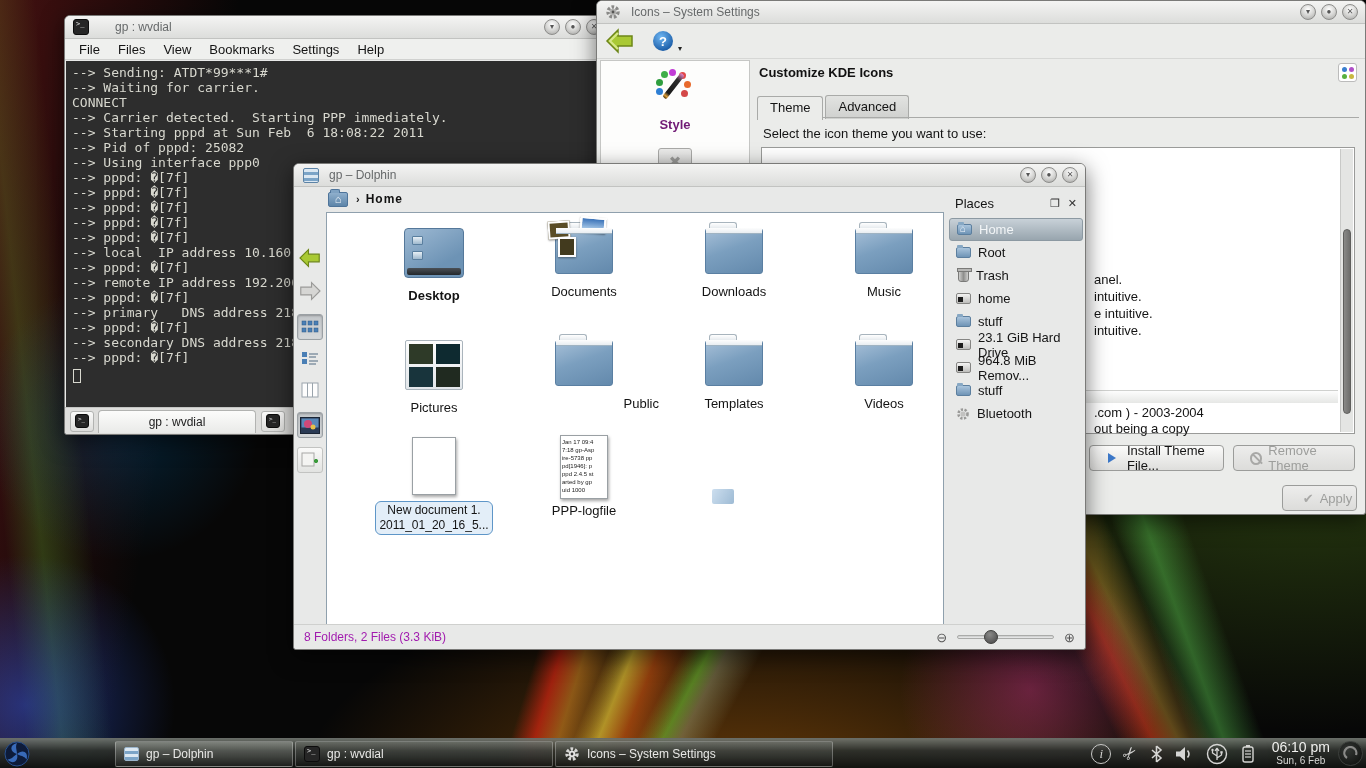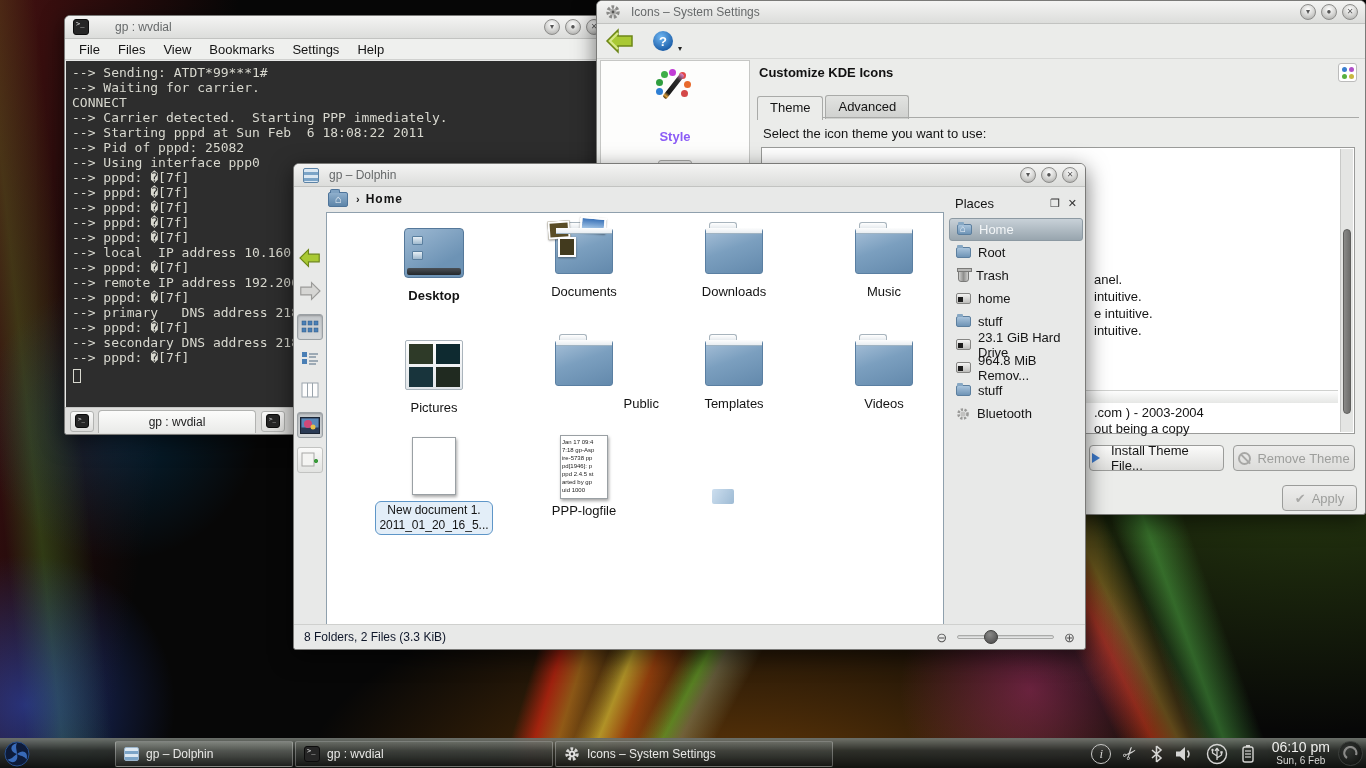--- a/index.html
+++ b/index.html
@@ -59,21 +59,21 @@
   #ss-toolbar { height:35px; display:flex; align-items:center; padding-left:8px; border-bottom:1px solid #d6d7d5; }
   .back-arrow { display:block; }
   #ss-help { position:relative; margin-left:18px; }
   .help-circle { width:20px; height:20px; border-radius:50%;
                  background:radial-gradient(circle at 40% 30%, #6db5f2, #1c5ea8 75%);
                  color:#fff; font-weight:bold; font-size:13px; display:flex; align-items:center; justify-content:center; }
   .tiny-caret { position:absolute; right:-9px; bottom:-2px; font-size:8px; color:#222; }
   #ss-sidebar { position:absolute; left:3px; top:59px; width:150px; bottom:4px; background:#fdfdfc;
                 border:1px solid #c6c7c5; }
   #ss-style-item { text-align:center; padding-top:8px; }
-  #ss-style-label { font-size:13px; font-weight:bold; color:#8b5cf6; margin-top:20px; }
+  #ss-style-label { font-size:13px; font-weight:bold; color:#701a75; margin-top:8px; }
   .style-ico { position:relative; width:40px; height:40px; margin:0 auto; }
   .style-ico i { position:absolute; width:7px; height:7px; border-radius:50%; }
   .pencil { position:absolute; left:16px; top:2px; width:5px; height:30px; background:linear-gradient(#e884c8,#2c2c2c 25%,#1a1a1a 80%, #e0a23c 92%, #4a3208);
             transform:rotate(38deg); border-radius:2px; }
   .utilities-icon { width:34px; height:28px; margin:16px auto 0; background:linear-gradient(#ececeb,#c9c9c7);
                     border:1px solid #a9a9a7; border-radius:3px; color:#9a9a98; font-size:15px;
                     display:flex; align-items:center; justify-content:center; }
   #ss-main { position:absolute; left:158px; top:59px; right:4px; bottom:4px; }
   #ss-heading { position:absolute; left:4px; top:5px; font-size:13px; font-weight:bold; color:#111; }
   #ss-grid-icon { position:absolute; right:4px; top:3px; width:19px; height:19px; background:#fff;
@@ -87,21 +87,21 @@
   #ss-select-label { position:absolute; left:6px; top:8px; font-size:13px; color:#141414; }
   #ss-listbox { position:absolute; left:4px; top:29px; right:4px; height:287px; background:#fff; border:1px solid #9a9b99; }
   #ss-scroll { position:absolute; right:1px; top:1px; width:13px; bottom:1px; background:#e4e5e3; border-left:1px solid #c8c9c7; }
   #ss-thumb { position:absolute; left:2px; right:2px; top:80px; height:185px; background:linear-gradient(90deg,#8a8a88,#6e6e6c); border-radius:4px; border:1px solid #5e5e5c; }
   .ss-frag { position:absolute; left:332px; font-size:13px; color:#141414; line-height:17px; white-space:pre; }
   #ss-rowhl { position:absolute; left:2px; right:16px; top:242px; height:13px;
               background:linear-gradient(#fdfdfd,#e6e7e5); border-top:1px solid #d0d1cf; }
   #ss-buttons { position:absolute; left:0; right:0; top:327px; height:27px; }
   .ss-btn { position:absolute; height:26px; border:1px solid #9b9c9a; border-radius:4px;
             background:linear-gradient(#fbfbfa,#dededc); font-size:13px; color:#141414;
-            display:flex; align-items:center; justify-content:center; gap:6px; }
+            display:flex; align-items:center; justify-content:center; gap:6px;padding-left:16px; }
   .ss-btn.disabled { color:#9d9e9c; background:linear-gradient(#ededec,#dcdcda); }
   #btn-install { left:332px; width:135px; }
   #btn-remove { left:476px; width:122px; }
   #btn-apply { left:525px; top:40px; width:75px; }
   .mini-arrow-right { width:0; height:0; border:5px solid transparent; border-left:8px solid #3c78c8; margin-left:2px; }
   .no-sign { width:13px; height:13px; border:2px solid #a8a8a6; border-radius:50%; position:relative; }
   .no-sign::after { content:""; position:absolute; left:-1px; top:4px; width:13px; height:2px; background:#a8a8a6; transform:rotate(45deg); }
   .check-glyph { color:#a8a8a6; font-size:13px; }
 
   
@@ -163,21 +163,21 @@
   .pi-trash { position:relative; width:11px; height:12px; margin-left:2px; background:linear-gradient(90deg,#cfcfcd,#8f8f8d 50%,#cfcfcd);
               border:1px solid #7a7a78; border-radius:1px 1px 3px 3px; }
   .pi-trash::before { content:""; position:absolute; left:-2px; top:-3px; width:13px; height:2px; background:#b8b8b6; border:1px solid #7a7a78; }
   .pi-drive { position:relative; width:15px; height:11px; background:linear-gradient(#f4f4f3,#bdbdbb);
               border:1px solid #858583; border-radius:2px; }
   .pi-drive::after { content:""; position:absolute; left:1px; bottom:1px; width:5px; height:5px; background:#1c1c1c; }
   .pi-gear { width:14px; height:14px; }
 
   #dolphin-status { position:absolute; left:0; right:0; bottom:0; height:25px; background:#e8e9e8;
                     border-top:1px solid #cfd0ce; border-radius:0 0 3px 3px; display:flex; align-items:center; }
-  #status-text { font-size:12px; color:#0f172a; margin-left:10px; flex:1; }
+  #status-text { font-size:12px; color:#a21caf; margin-left:10px; flex:1; }
   .zoom-glyph { font-size:13px; color:#555; }
   #zoom-track { position:relative; width:97px; height:4px; background:linear-gradient(#c9cac8,#eceded);
                 border:1px solid #aaaba9; border-radius:2px; margin:0 10px; }
   #zoom-handle { position:absolute; left:26px; top:-6px; width:14px; height:14px; border-radius:50%;
                  background:radial-gradient(circle at 40% 30%, #8a8a88, #565656 75%); border:1px solid #3e3e3c; }
   #dolphin-status .right { display:flex; align-items:center; margin-right:10px; }
 
   
   #taskbar { position:absolute; left:0; bottom:0; width:1366px; height:30px; z-index:50;
              background:linear-gradient(rgba(110,115,108,.92), rgba(45,48,44,.94) 40%, rgba(16,18,16,.96));

